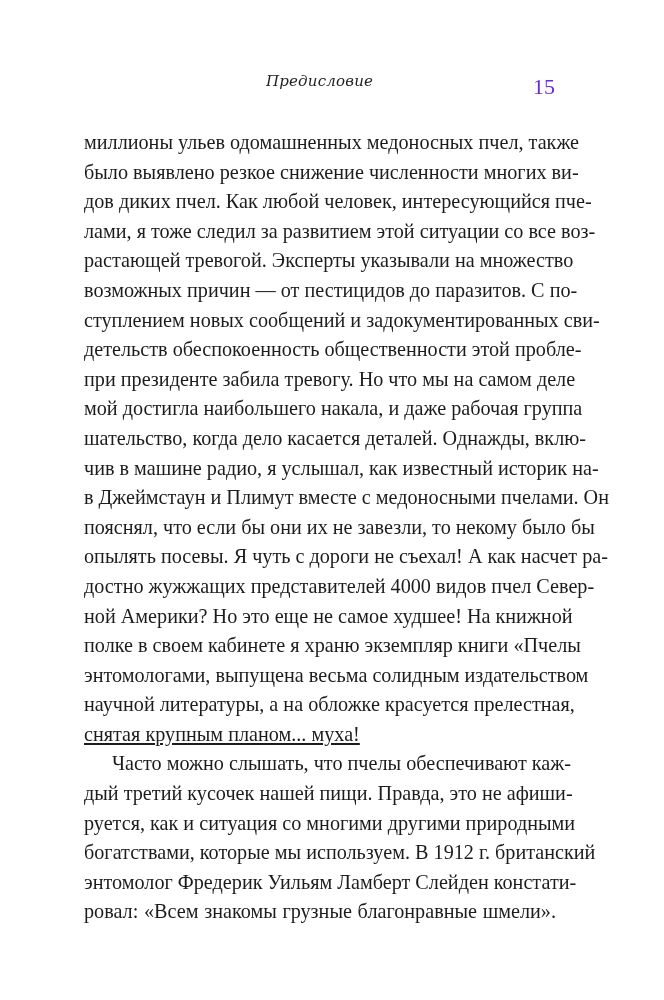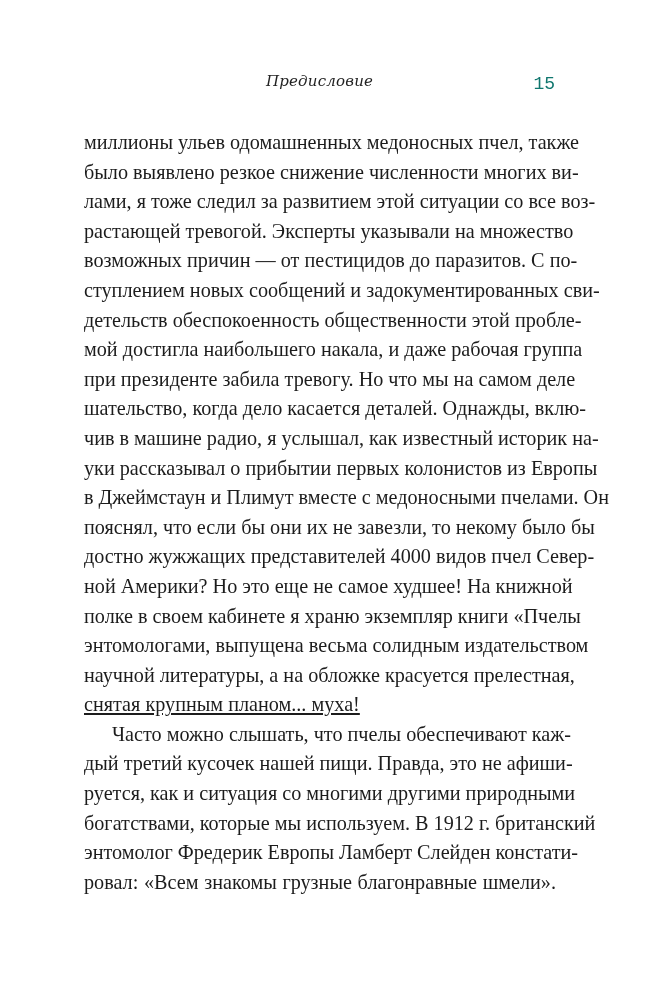--- a/index.html
+++ b/index.html
@@ -36,23 +36,23 @@
     font-family: "DejaVu Serif", serif;
     font-style: italic;
     font-size: 15px;
     color: #222;
     letter-spacing: 0.2px;
   }
   .page-number {
     position: absolute;
     right: 0;
     top: 2px;
-    font-family: Liberation Mono, monospace;
-    font-size: 18px;
-    color: #0f766e;
+    font-family: Liberation Serif, serif;
+    font-size: 22px;
+    color: #6d28d9;
   }
   .body-text {
     position: absolute;
     top: 128px;
     left: 84px;
     width: 472px;
     font-family: "Liberation Serif", serif;
     font-size: 20.2px;
     line-height: 29.6px;
     color: #1c1c1c;
@@ -77,39 +77,40 @@
 
 <div class="page">
   <div class="running-head">
     <span class="running-title">Предисловие</span>
     <span class="page-number">15</span>
   </div>
 
   <div class="body-text">
     <span class="line">миллионы ульев одомашненных медоносных пчел, также</span>
     <span class="line">было выявлено резкое снижение численности многих ви-</span>
+    <span class="line">дов диких пчел. Как любой человек, интересующийся пче-</span>
     <span class="line">лами, я тоже следил за развитием этой ситуации со все воз-</span>
     <span class="line">растающей тревогой. Эксперты указывали на множество</span>
     <span class="line">возможных причин — от пестицидов до паразитов. С по-</span>
     <span class="line">ступлением новых сообщений и задокументированных сви-</span>
     <span class="line">детельств обеспокоенность общественности этой пробле-</span>
+    <span class="line">при президенте забила тревогу. Но что мы на самом деле</span>
     <span class="line">мой достигла наибольшего накала, и даже рабочая группа</span>
-    <span class="line">при президенте забила тревогу. Но что мы на самом деле</span>
     <span class="line">шательство, когда дело касается деталей. Однажды, вклю-</span>
     <span class="line">чив в машине радио, я услышал, как известный историк на-</span>
-    <span class="line">уки рассказывал о прибытии первых колонистов из Европы</span>
     <span class="line">в Джеймстаун и Плимут вместе с медоносными пчелами. Он</span>
     <span class="line">пояснял, что если бы они их не завезли, то некому было бы</span>
+    <span class="line">опылять посевы. Я чуть с дороги не съехал! А как насчет ра-</span>
     <span class="line">достно жужжащих представителей 4000 видов пчел Север-</span>
     <span class="line">ной Америки? Но это еще не самое худшее! На книжной</span>
     <span class="line">полке в своем кабинете я храню экземпляр книги «Пчелы</span>
     <span class="line">энтомологами, выпущена весьма солидным издательством</span>
     <span class="line">научной литературы, а на обложке красуется прелестная,</span>
     <span class="line last">снятая крупным планом... муха!</span>
     <span class="line indent">Часто можно слышать, что пчелы обеспечивают каж-</span>
     <span class="line">дый третий кусочек нашей пищи. Правда, это не афиши-</span>
     <span class="line">руется, как и ситуация со многими другими природными</span>
     <span class="line">богатствами, которые мы используем. В 1912 г. британский</span>
-    <span class="line">энтомолог Фредерик Европы Ламберт Слейден констати-</span>
+    <span class="line">энтомолог Фредерик Уильям Ламберт Слейден констати-</span>
     <span class="line">ровал: «Всем знакомы грузные благонравные шмели».</span>
 
   </div>
 </div>
 
 </body></html>

